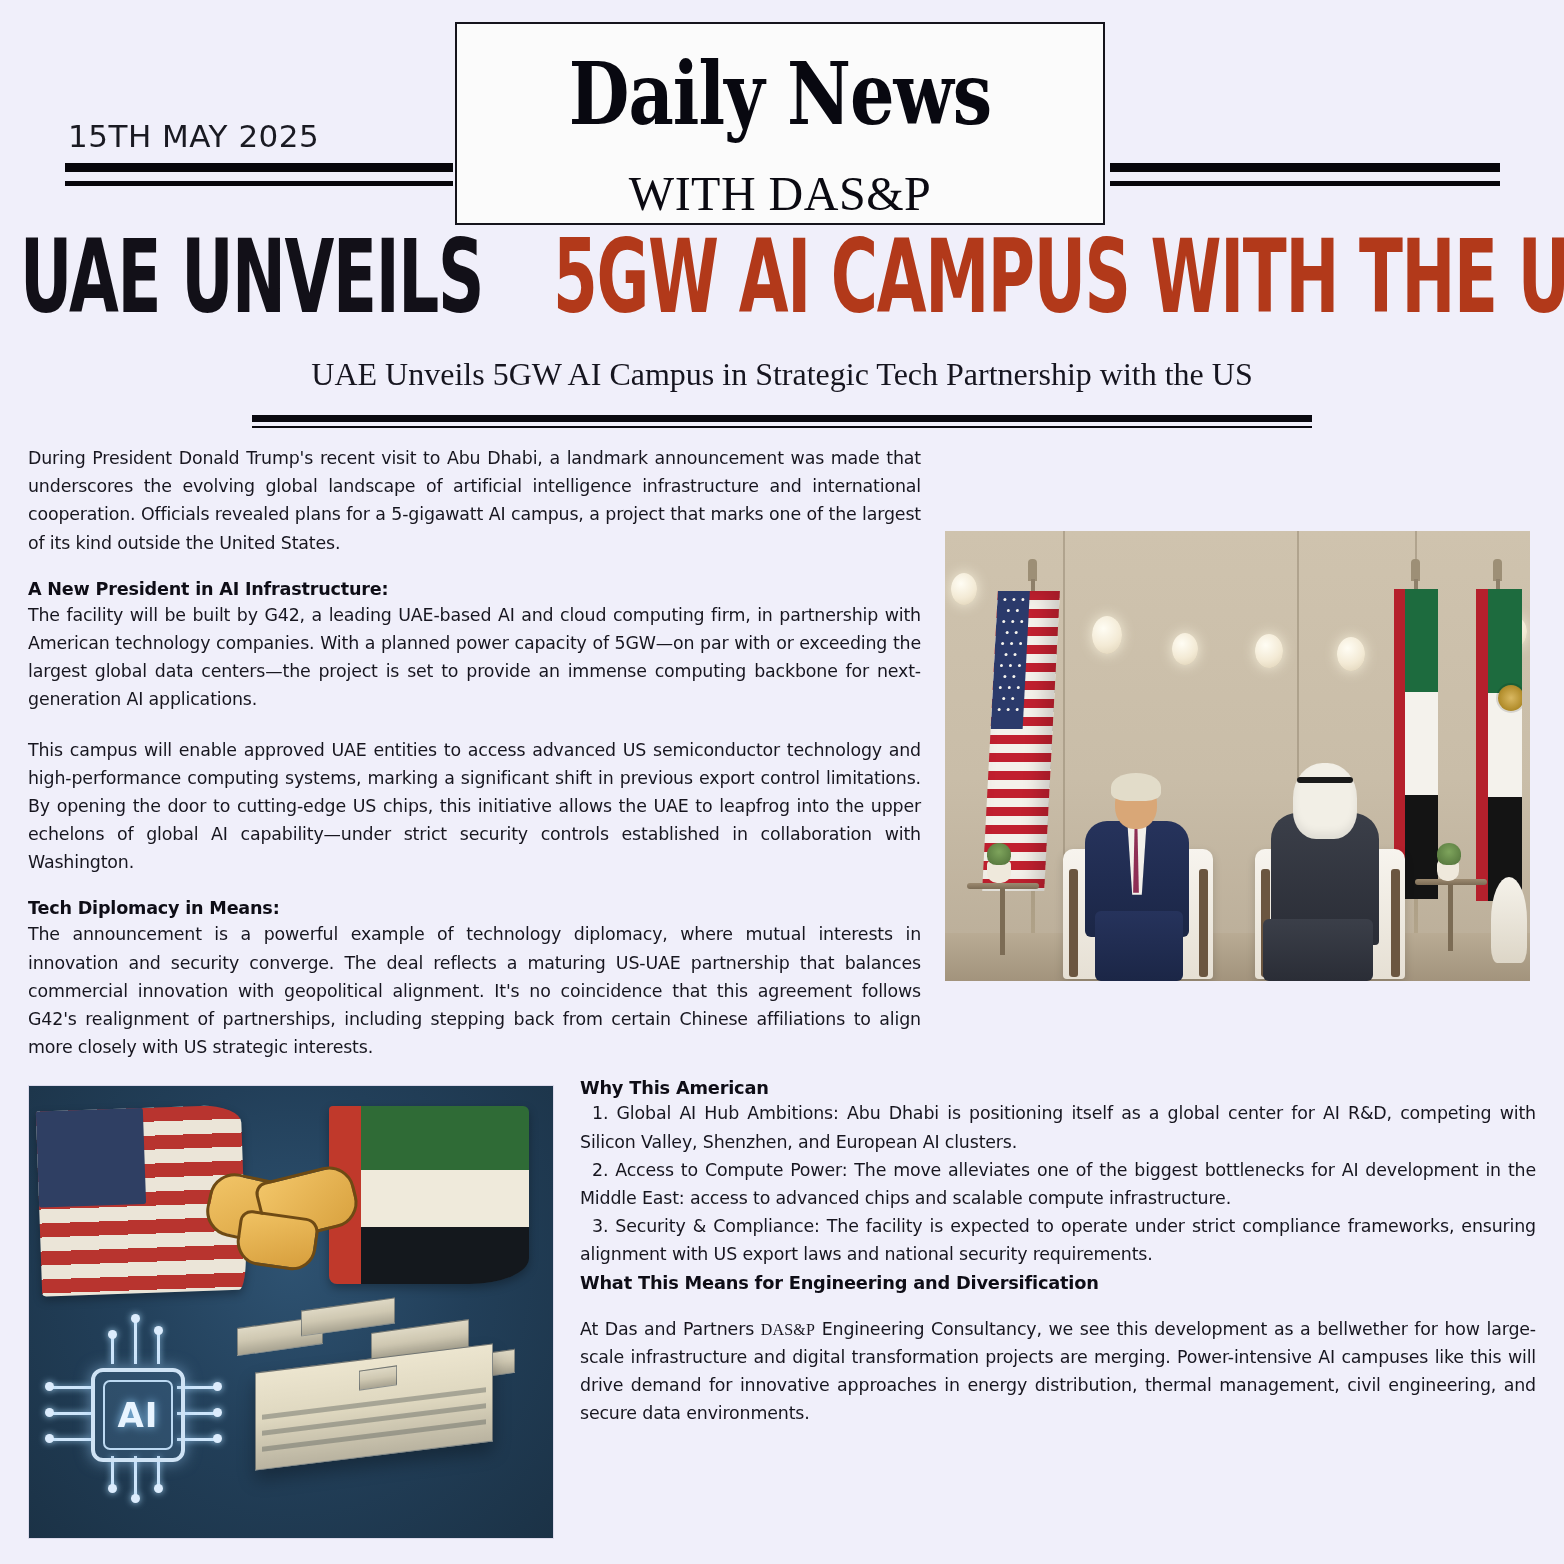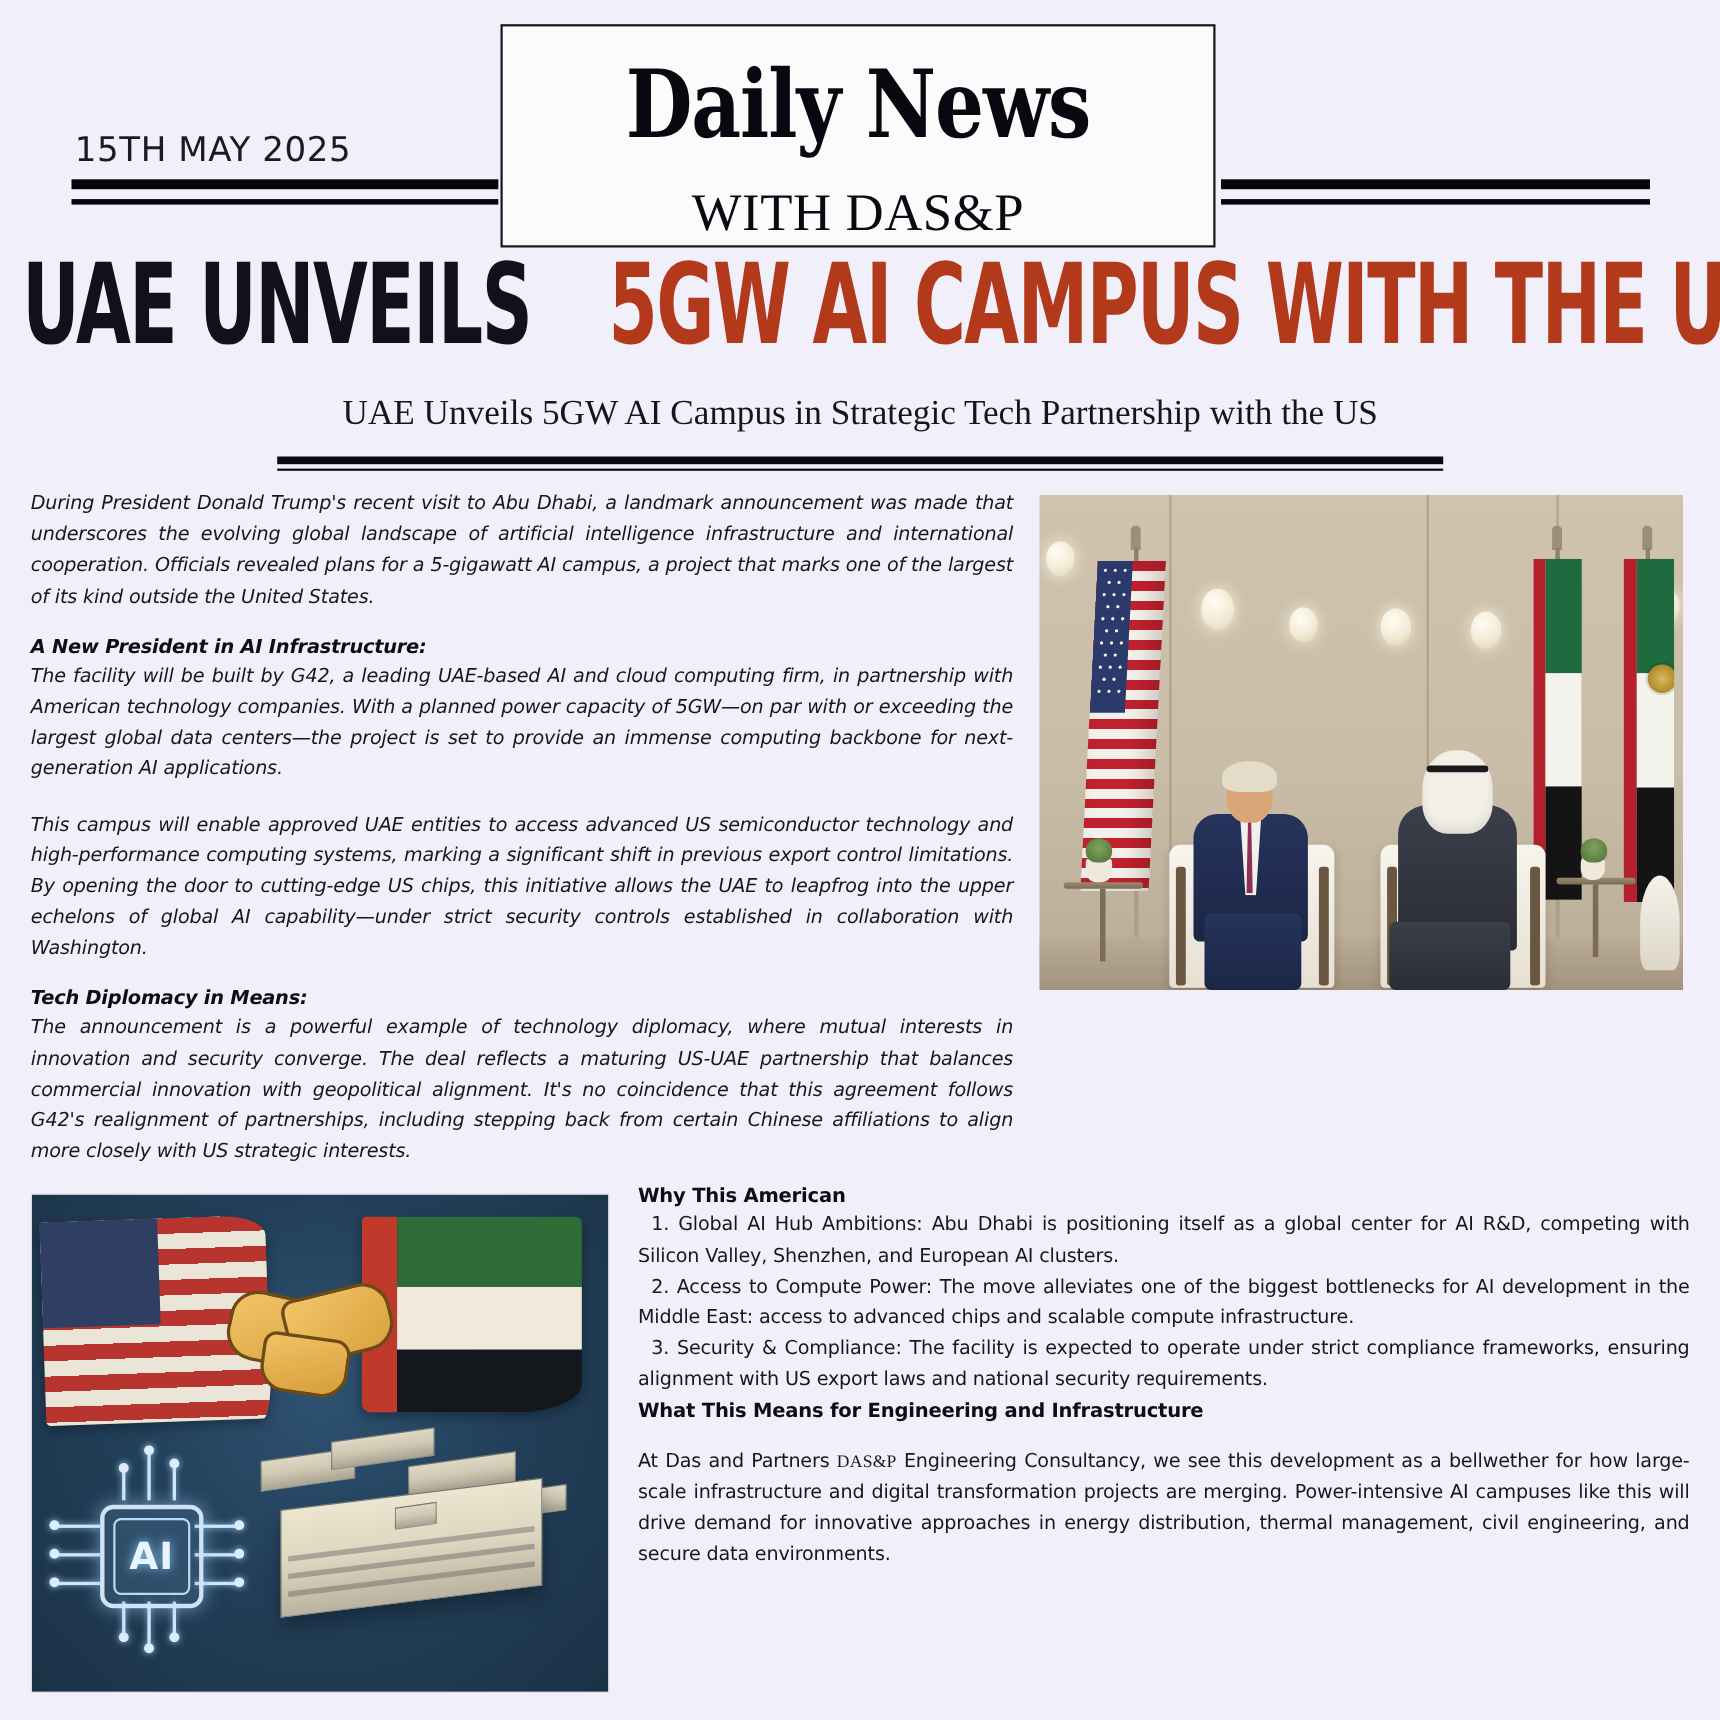--- a/index.html
+++ b/index.html
@@ -141,22 +141,21 @@
   }
 
   
   .top-section {
     position: relative;
     margin-top: 16px;
     padding: 0 28px;
     box-sizing: border-box;
     display: flex;
     gap: 24px;
-    align-items: flex-start;
-    font-style: italic;
+    align-items: center;
   }
   .col-text {
     width: 893px;
     flex: 0 0 893px;
   }
   .photo-wrap {
     flex: 1 1 auto;
     padding-top: 6px;
   }
 
@@ -708,20 +707,20 @@
         <div class="dc-block" style="left:330px; top:282px; width:36px; height:18px; transform:skewY(-8deg);"></div>
       </div>
     </div>
 
     <div class="col-text2">
       <div class="heading2">Why This American</div>
       <p class="list-line">1. Global AI Hub Ambitions: Abu Dhabi is positioning itself as a global center for AI R&amp;D, competing with Silicon Valley, Shenzhen, and European AI clusters.</p>
       <p class="list-line">2. Access to Compute Power: The move alleviates one of the biggest bottlenecks for AI development in the Middle East: access to advanced chips and scalable compute infrastructure.</p>
       <p class="list-line">3. Security &amp; Compliance: The facility is expected to operate under strict compliance frameworks, ensuring alignment with US export laws and national security requirements.</p>
 
-      <div class="heading2" style="margin-top:3px;">What This Means for Engineering and Infrastructure</div>
+      <div class="heading2" style="margin-top:3px;">What This Means for Engineering and Diversification</div>
 
       <p class="body" style="margin-top:22px;"><span>At Das and Partners </span><span class="smallcaps">DAS&amp;P</span><span> Engineering Consultancy, we see this development as a bellwether for how large-scale infrastructure and digital transformation projects are merging. Power-intensive AI campuses like this will drive demand for innovative approaches in energy distribution, thermal management, civil engineering, and secure data environments.</span></p>
 
     </div>
   </div>
 
 </div>
 
 </body></html>

